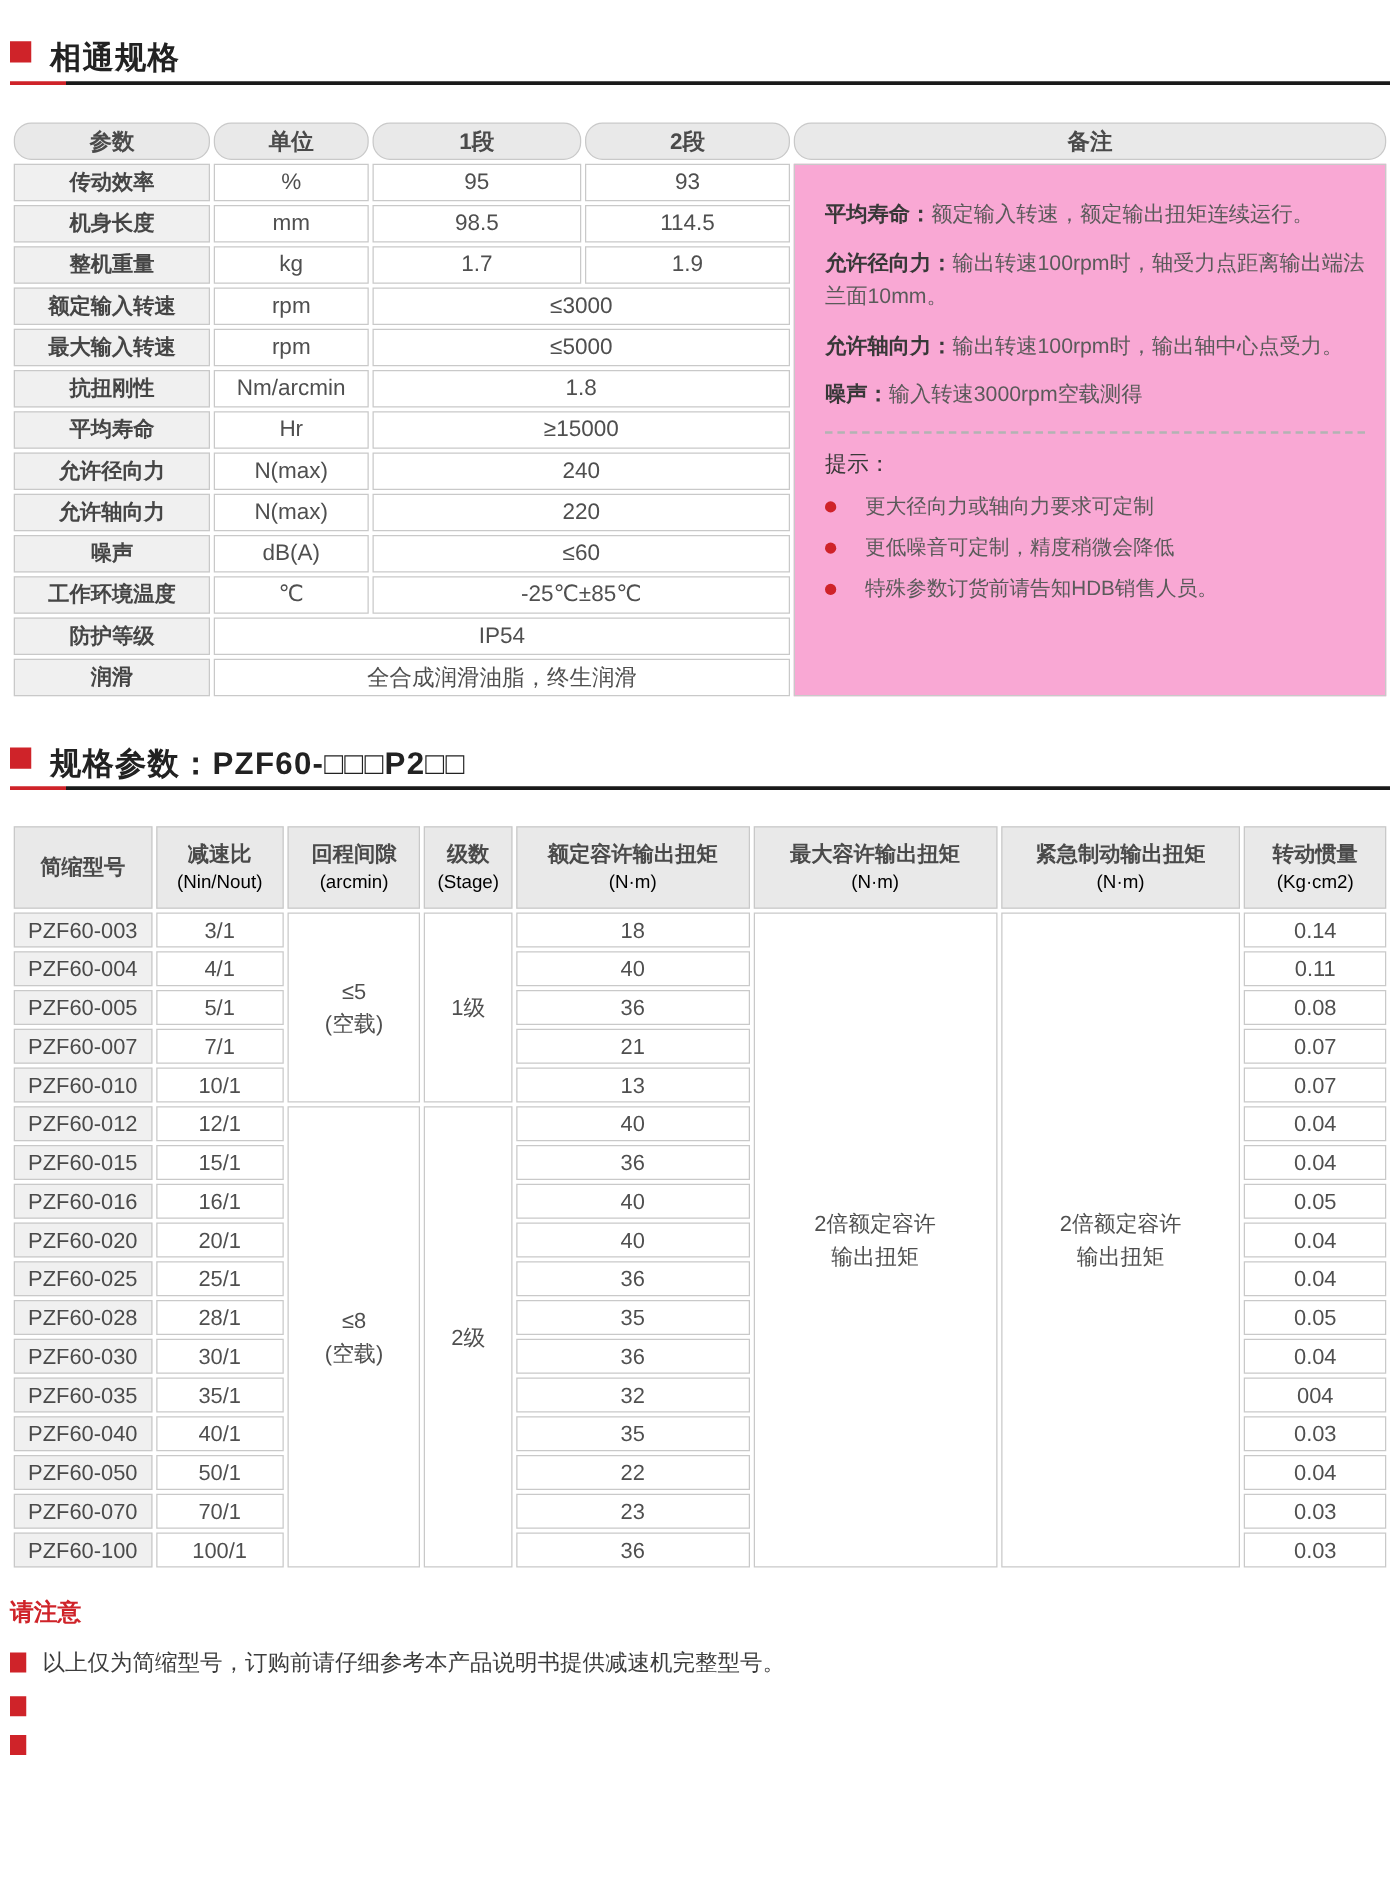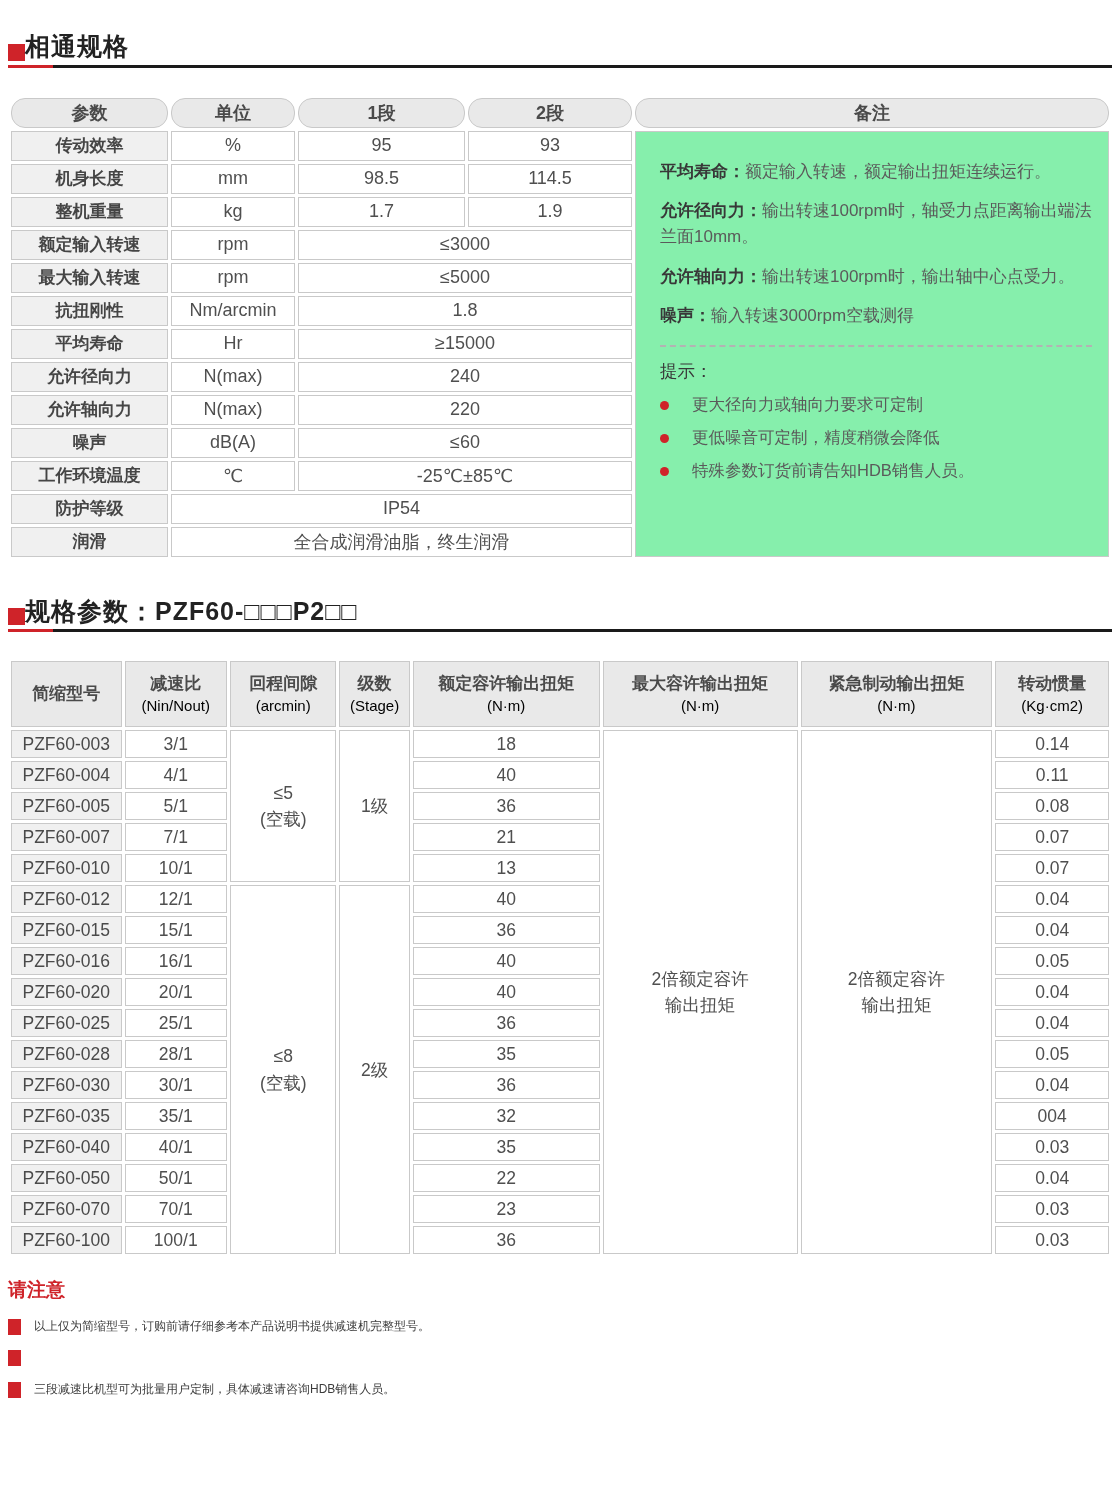--- a/index.html
+++ b/index.html
@@ -14,38 +14,38 @@
   *{box-sizing:border-box;}
   html,body{margin:0;padding:0;}
   body{
     width:1120px;height:1505px;background:#fff;overflow:hidden;
     font-family:"Liberation Sans","DejaVu Sans",sans-serif;color:var(--txt);
   }
   .page{width:1120px;height:1505px;padding:33px 8px 0 8px;}
 
   
   .sec{margin:0;}
-  .sec-head{display:flex;align-items:flex-end;}
+  .sec-head{display:flex;align-items:flex-start;gap:15px;}
   .red-sq{width:17px;height:17px;background:var(--red);flex:none;}
   .sec-title{font-size:25px;font-weight:bold;color:var(--ink);letter-spacing:1px;line-height:1.1;}
   .rule{height:3px;margin-top:4px;background:linear-gradient(to right,var(--red) 0 45px,#1a1a1a 45px);}
 
   
   table{border-collapse:separate;border-spacing:3px;width:1104px;table-layout:fixed;}
   th,td{border:1px solid var(--border);text-align:center;vertical-align:middle;padding:1px 2px;}
   th{background:var(--headbg);font-weight:bold;color:#4a4a4a;}
 
   
   .t1{margin-top:27px;}
   .t1 th{height:30px;font-size:18px;border-radius:14px;}
   .t1 td{height:30px;}
   .t1 .rowhead{background:var(--rowheadbg);font-weight:bold;color:#454545;font-size:17px;}
   .t1 .val{font-size:18px;color:var(--txt);background:#fff;}
 
-  .remark-cell{text-align:left;vertical-align:top;background:#86efac;padding:14px 16px 10px 24px;}
+  .remark-cell{text-align:left;vertical-align:top;background:#f9a8d4;padding:14px 16px 10px 24px;}
   .remark-item{margin:13px 0;font-size:17px;line-height:1.55;color:#5a5a5a;}
   .remark-item b{color:#383838;}
   .dash-sep{border:none;border-top:2px dashed #b3b3b3;margin:16px 0 12px;}
   .tip-label{font-weight:normal;color:#383838;font-size:17.5px;margin:6px 0 2px;}
   .tip-line{display:flex;align-items:center;gap:23px;margin:11px 0;font-size:16.5px;color:#5a5a5a;}
   .dot{width:9px;height:9px;border-radius:50%;background:var(--red);flex:none;}
 
   
   .sec2{margin-top:38px;}
 
@@ -56,21 +56,21 @@
   .h-sub{font-size:15px;font-weight:normal;color:#000000;display:block;line-height:1.3;}
   .t2 td{height:28px;font-size:17.5px;color:var(--txt);background:#fff;}
   .t2 .model{background:var(--rowheadbg);color:#4a4a4a;}
   .pre{white-space:pre-line;line-height:1.5;}
 
   
   .notes{margin-top:20px;padding-left:0;}
   .notes-title{color:var(--red);font-size:19px;font-weight:bold;}
   .note-line{display:flex;align-items:center;gap:13px;margin-top:15px;}
   .note-sq{width:13px;height:16px;background:var(--red);flex:none;}
-  .note-text{font-size:12px;color:var(--txtdark);}
+  .note-text{font-size:18px;color:var(--txtdark);}
 </style>
 </head>
 <body>
 
 <div class="page">
 
   <div class="sec">
     <div class="sec-head">
       <span class="red-sq"></span>
       <span class="sec-title">相通规格</span>
@@ -355,17 +355,16 @@
     <div class="notes-title">请注意</div>
     <div class="note-line">
       <span class="note-sq"></span>
       <span class="note-text">以上仅为简缩型号，订购前请仔细参考本产品说明书提供减速机完整型号。</span>
     </div>
     <div class="note-line">
       <span class="note-sq"></span>
     </div>
     <div class="note-line">
       <span class="note-sq"></span>
-      <span class="note-text">三段减速比机型可为批量用户定制，具体减速请咨询HDB销售人员。</span>
     </div>
   </div>
 
 </div>
 
 </body></html>

